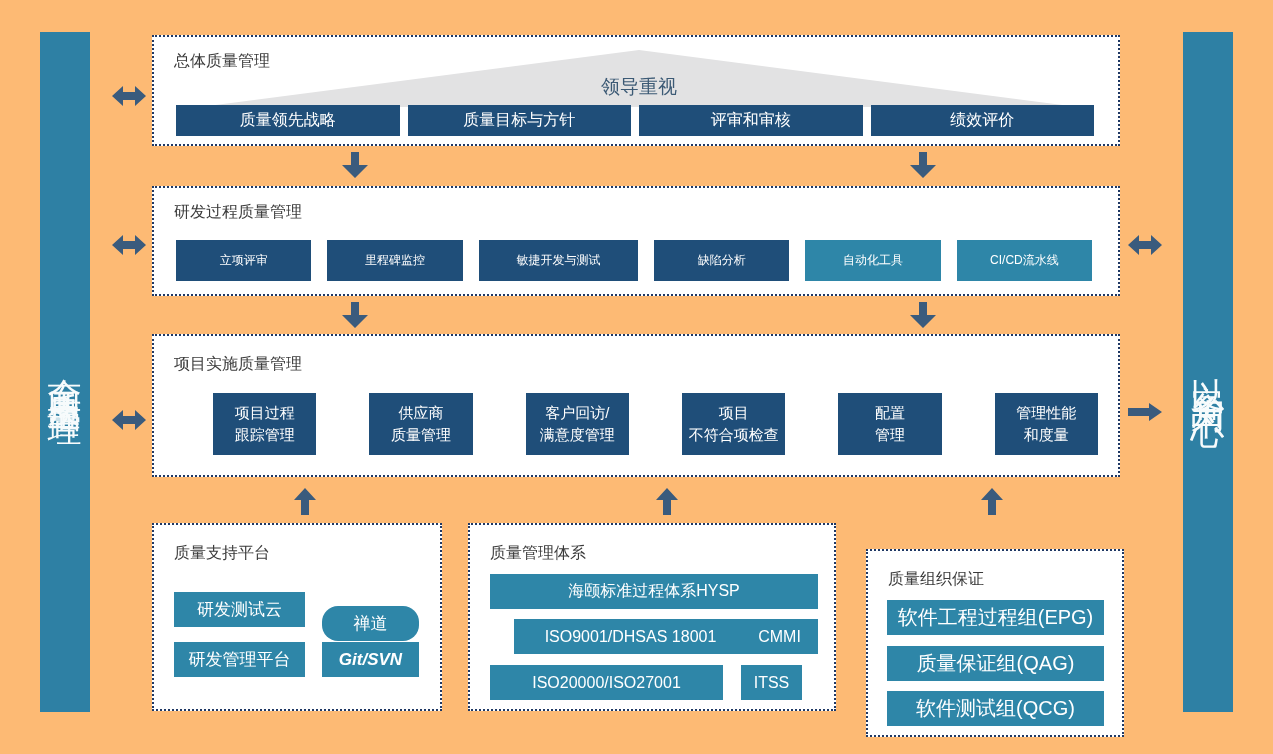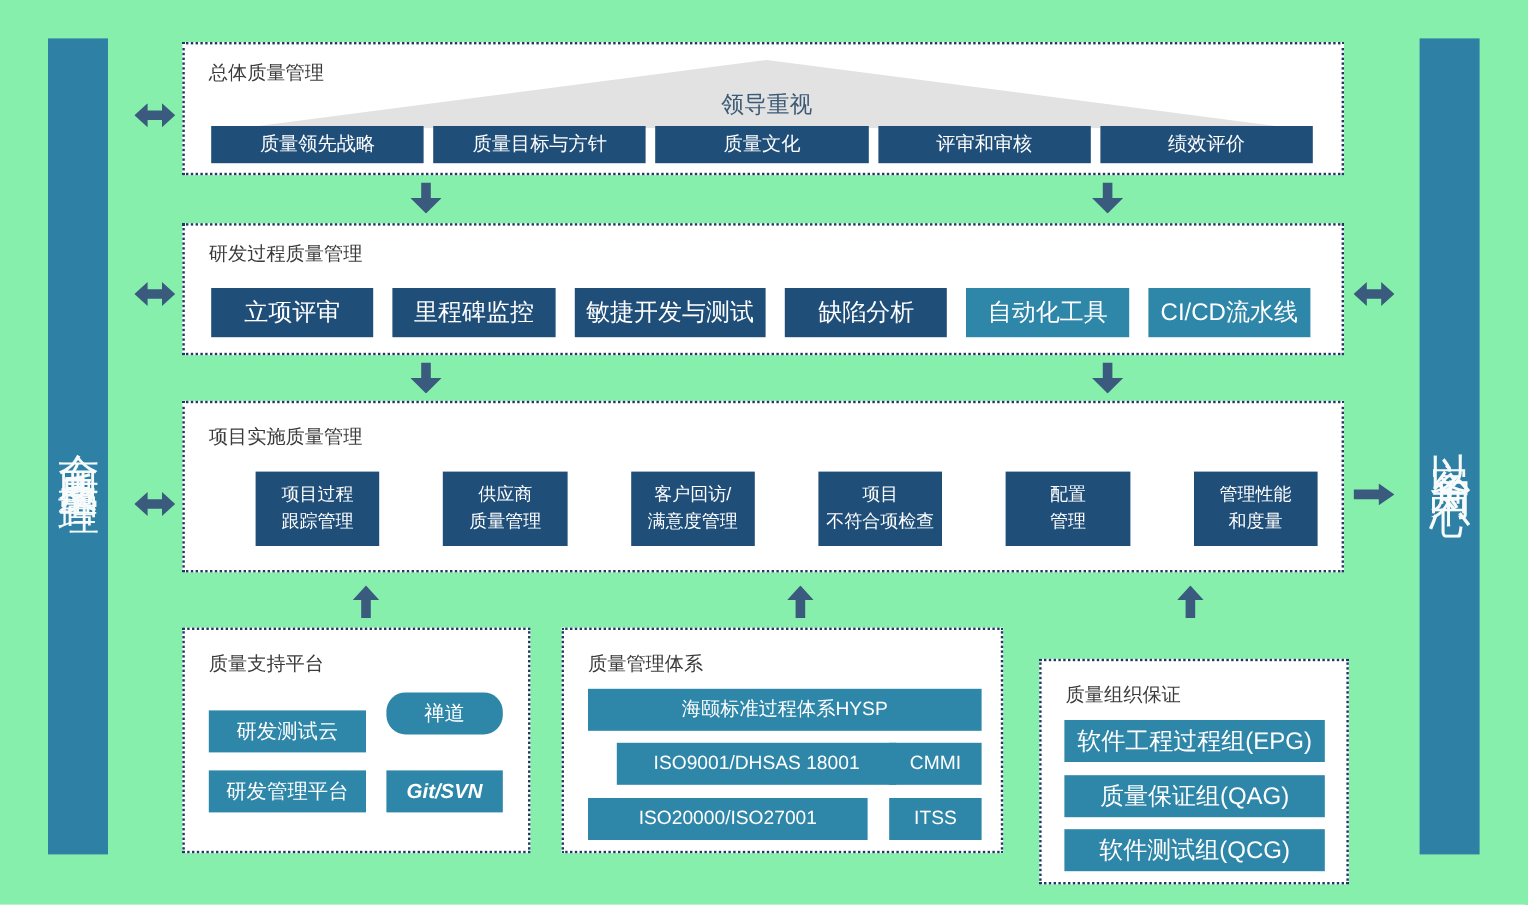--- a/index.html
+++ b/index.html
@@ -1,17 +1,17 @@
 <!DOCTYPE html>
 <html lang="zh"><head>
 <meta charset="utf-8">
 <style>
   html,body{margin:0;padding:0;background:#ffffff;}
   .stage{
-    position:relative;width:1273px;height:754px;background:#86efac;
+    position:relative;width:1273px;height:754px;background:#fdba74;
     font-family:"Liberation Sans","DejaVu Sans",sans-serif;overflow:hidden;
   }
   
   .side-bar{
     position:absolute;top:32px;width:50px;height:680px;background:#2E80A4;
     display:flex;align-items:center;justify-content:center;
   }
   .side-bar.left{left:40px;}
   .side-bar.right{left:1183px;}
   .bar-text{
@@ -38,21 +38,21 @@
     position:absolute;left:46px;top:13px;width:878px;height:57px;background:#E2E2E3;
     -webkit-clip-path:polygon(0 100%,50% 0,100% 100%);clip-path:polygon(0 100%,50% 0,100% 100%);
   }
   .tri-label{position:absolute;left:0;right:0;top:24px;text-align:center;font-size:19px;color:#3C5A75;}
   #box-overall .btn-row{left:22px;right:24px;top:68px;height:31px;gap:8px;}
   #box-overall .btn{font-size:16px;}
   
   #box-rd{left:152px;top:186px;width:968px;height:110px;}
   #box-rd .box-title{top:14px;}
   #box-rd .btn-row{left:22px;right:26px;top:52px;height:41px;gap:16px;}
-  #box-rd .btn{font-size:20px;}
+  #box-rd .btn{font-size:12px;}
   
   #box-impl{left:152px;top:334px;width:968px;height:143px;}
   #box-impl .box-title{top:18px;}
   #box-impl .btn-row{left:20px;right:20px;top:57px;height:62px;gap:14px;}
   #box-impl .btn{font-size:15px;line-height:1.5;margin-left:39px;}
   
   #box-platform{left:152px;top:523px;width:290px;height:188px;}
   #box-system{left:468px;top:523px;width:368px;height:188px;}
   #box-org{left:866px;top:549px;width:258px;height:188px;}
   .bottom-title{top:18px;}
@@ -77,21 +77,20 @@
   </div>
 
   <div class="dbox" id="box-overall">
     <div class="box-title">总体质量管理</div>
     <div class="tri">
       <div class="tri-label">领导重视</div>
     </div>
     <div class="btn-row">
       <div class="btn dark grow">质量领先战略</div>
       <div class="btn dark grow">质量目标与方针</div>
-      <div class="btn dark grow">质量文化</div>
       <div class="btn dark grow">评审和审核</div>
       <div class="btn dark grow">绩效评价</div>
     </div>
   </div>
 
   <div class="dbox" id="box-rd">
     <div class="box-title">研发过程质量管理</div>
     <div class="btn-row">
       <div class="btn dark grow">立项评审</div>
       <div class="btn dark grow">里程碑监控</div>
@@ -116,32 +115,32 @@
       <div class="btn dark grow">配置
 管理</div>
       <div class="btn dark grow">管理性能
 和度量</div>
     </div>
   </div>
 
   <div class="dbox" id="box-platform">
     <div class="box-title bottom-title">质量支持平台</div>
     <div class="btn teal p-btn" style="left:20px;top:67px;width:131px;">研发测试云</div>
-    <div class="btn teal p-btn" style="left:168px;top:52px;width:97px;border-radius:16px;">禅道</div>
+    <div class="btn teal p-btn" style="left:168px;top:81px;width:97px;border-radius:16px;">禅道</div>
     <div class="btn teal p-btn" style="left:20px;top:117px;width:131px;">研发管理平台</div>
     <div class="btn teal p-btn bold-label" style="left:168px;top:117px;width:97px;">Git/SVN</div>
   </div>
 
   <div class="dbox" id="box-system">
     <div class="box-title bottom-title">质量管理体系</div>
     <div class="btn teal s-btn" style="left:20px;top:49px;width:328px;text-align:right;">海颐标准过程体系HYSP</div>
     <div class="btn teal s-btn" style="left:20px;top:94px;width:233px;margin-left:24px;">ISO9001/DHSAS 18001</div>
     <div class="btn teal s-btn" style="left:271px;top:94px;width:77px;">CMMI</div>
     <div class="btn teal s-btn" style="left:20px;top:140px;width:233px;">ISO20000/ISO27001</div>
-    <div class="btn teal s-btn" style="left:271px;top:140px;width:77px;">ITSS</div>
+    <div class="btn teal s-btn" style="left:271px;top:140px;width:61px;">ITSS</div>
   </div>
 
   <div class="dbox" id="box-org">
     <div class="box-title bottom-title">质量组织保证</div>
     <div class="btn teal o-btn" style="top:49px;">软件工程过程组(EPG)</div>
     <div class="btn teal o-btn" style="top:95px;">质量保证组(QAG)</div>
     <div class="btn teal o-btn" style="top:140px;">软件测试组(QCG)</div>
   </div>
 
   <div class="arrow" style="left:112px;top:86px;">

